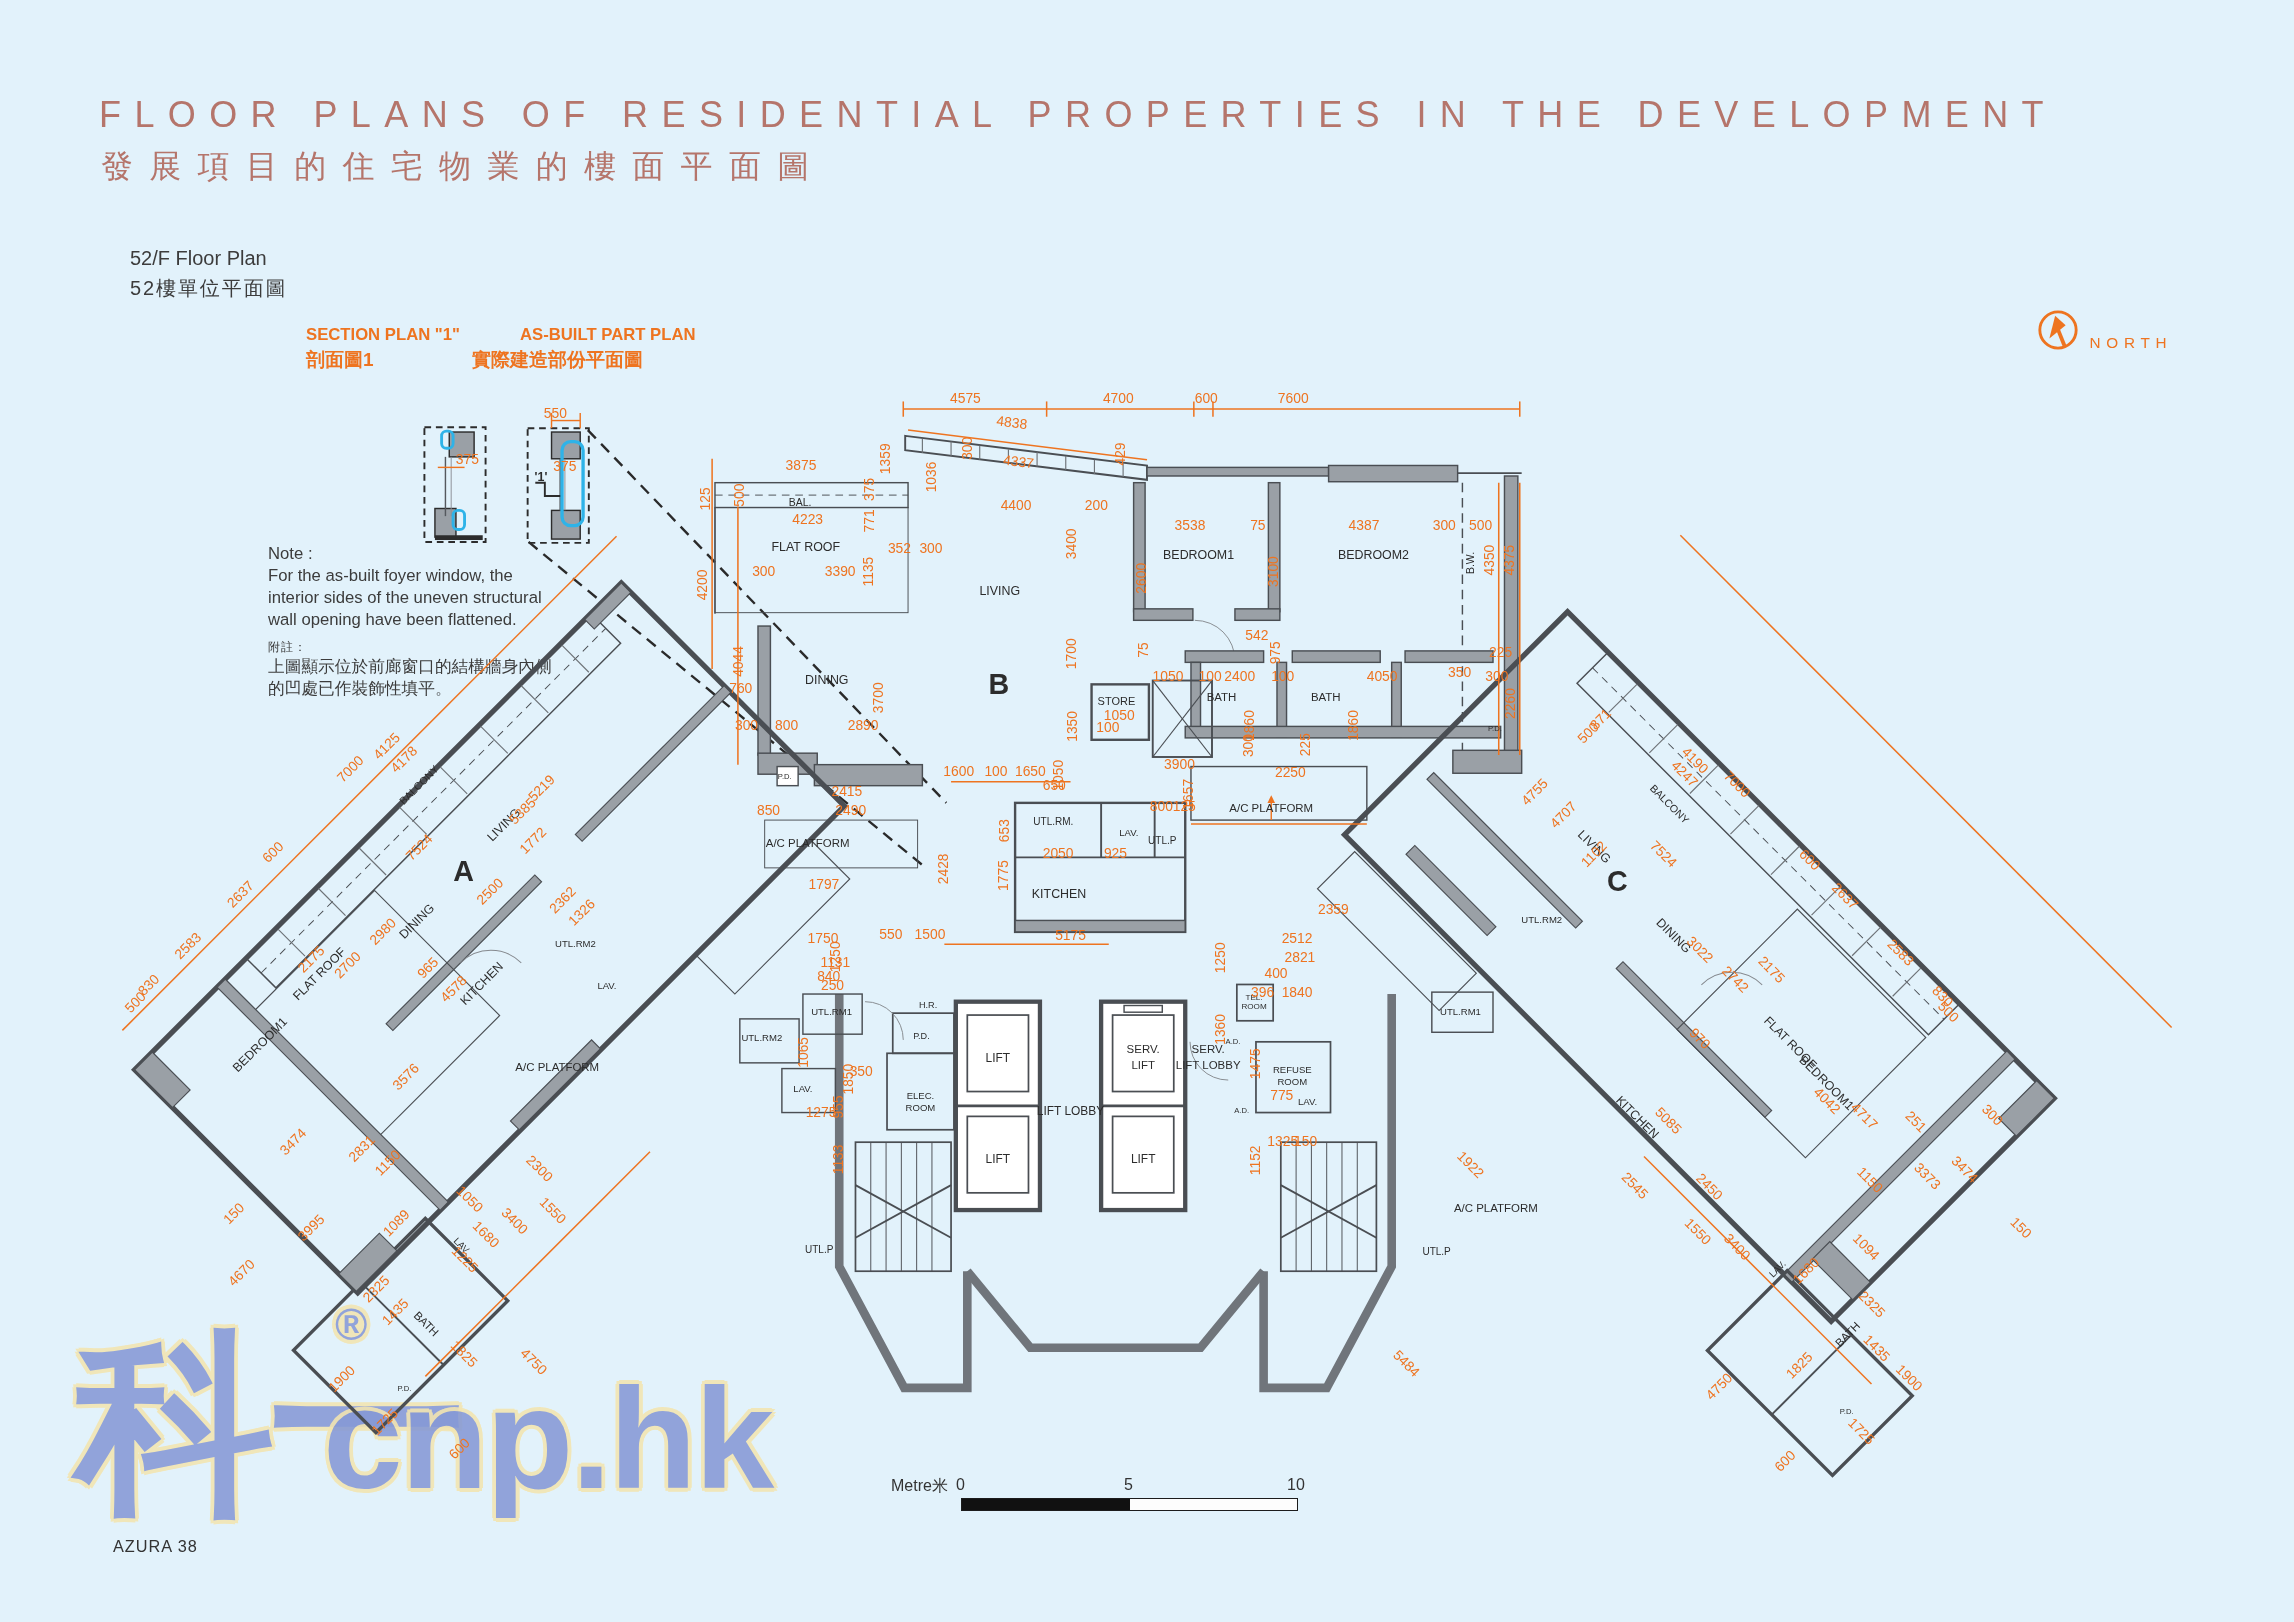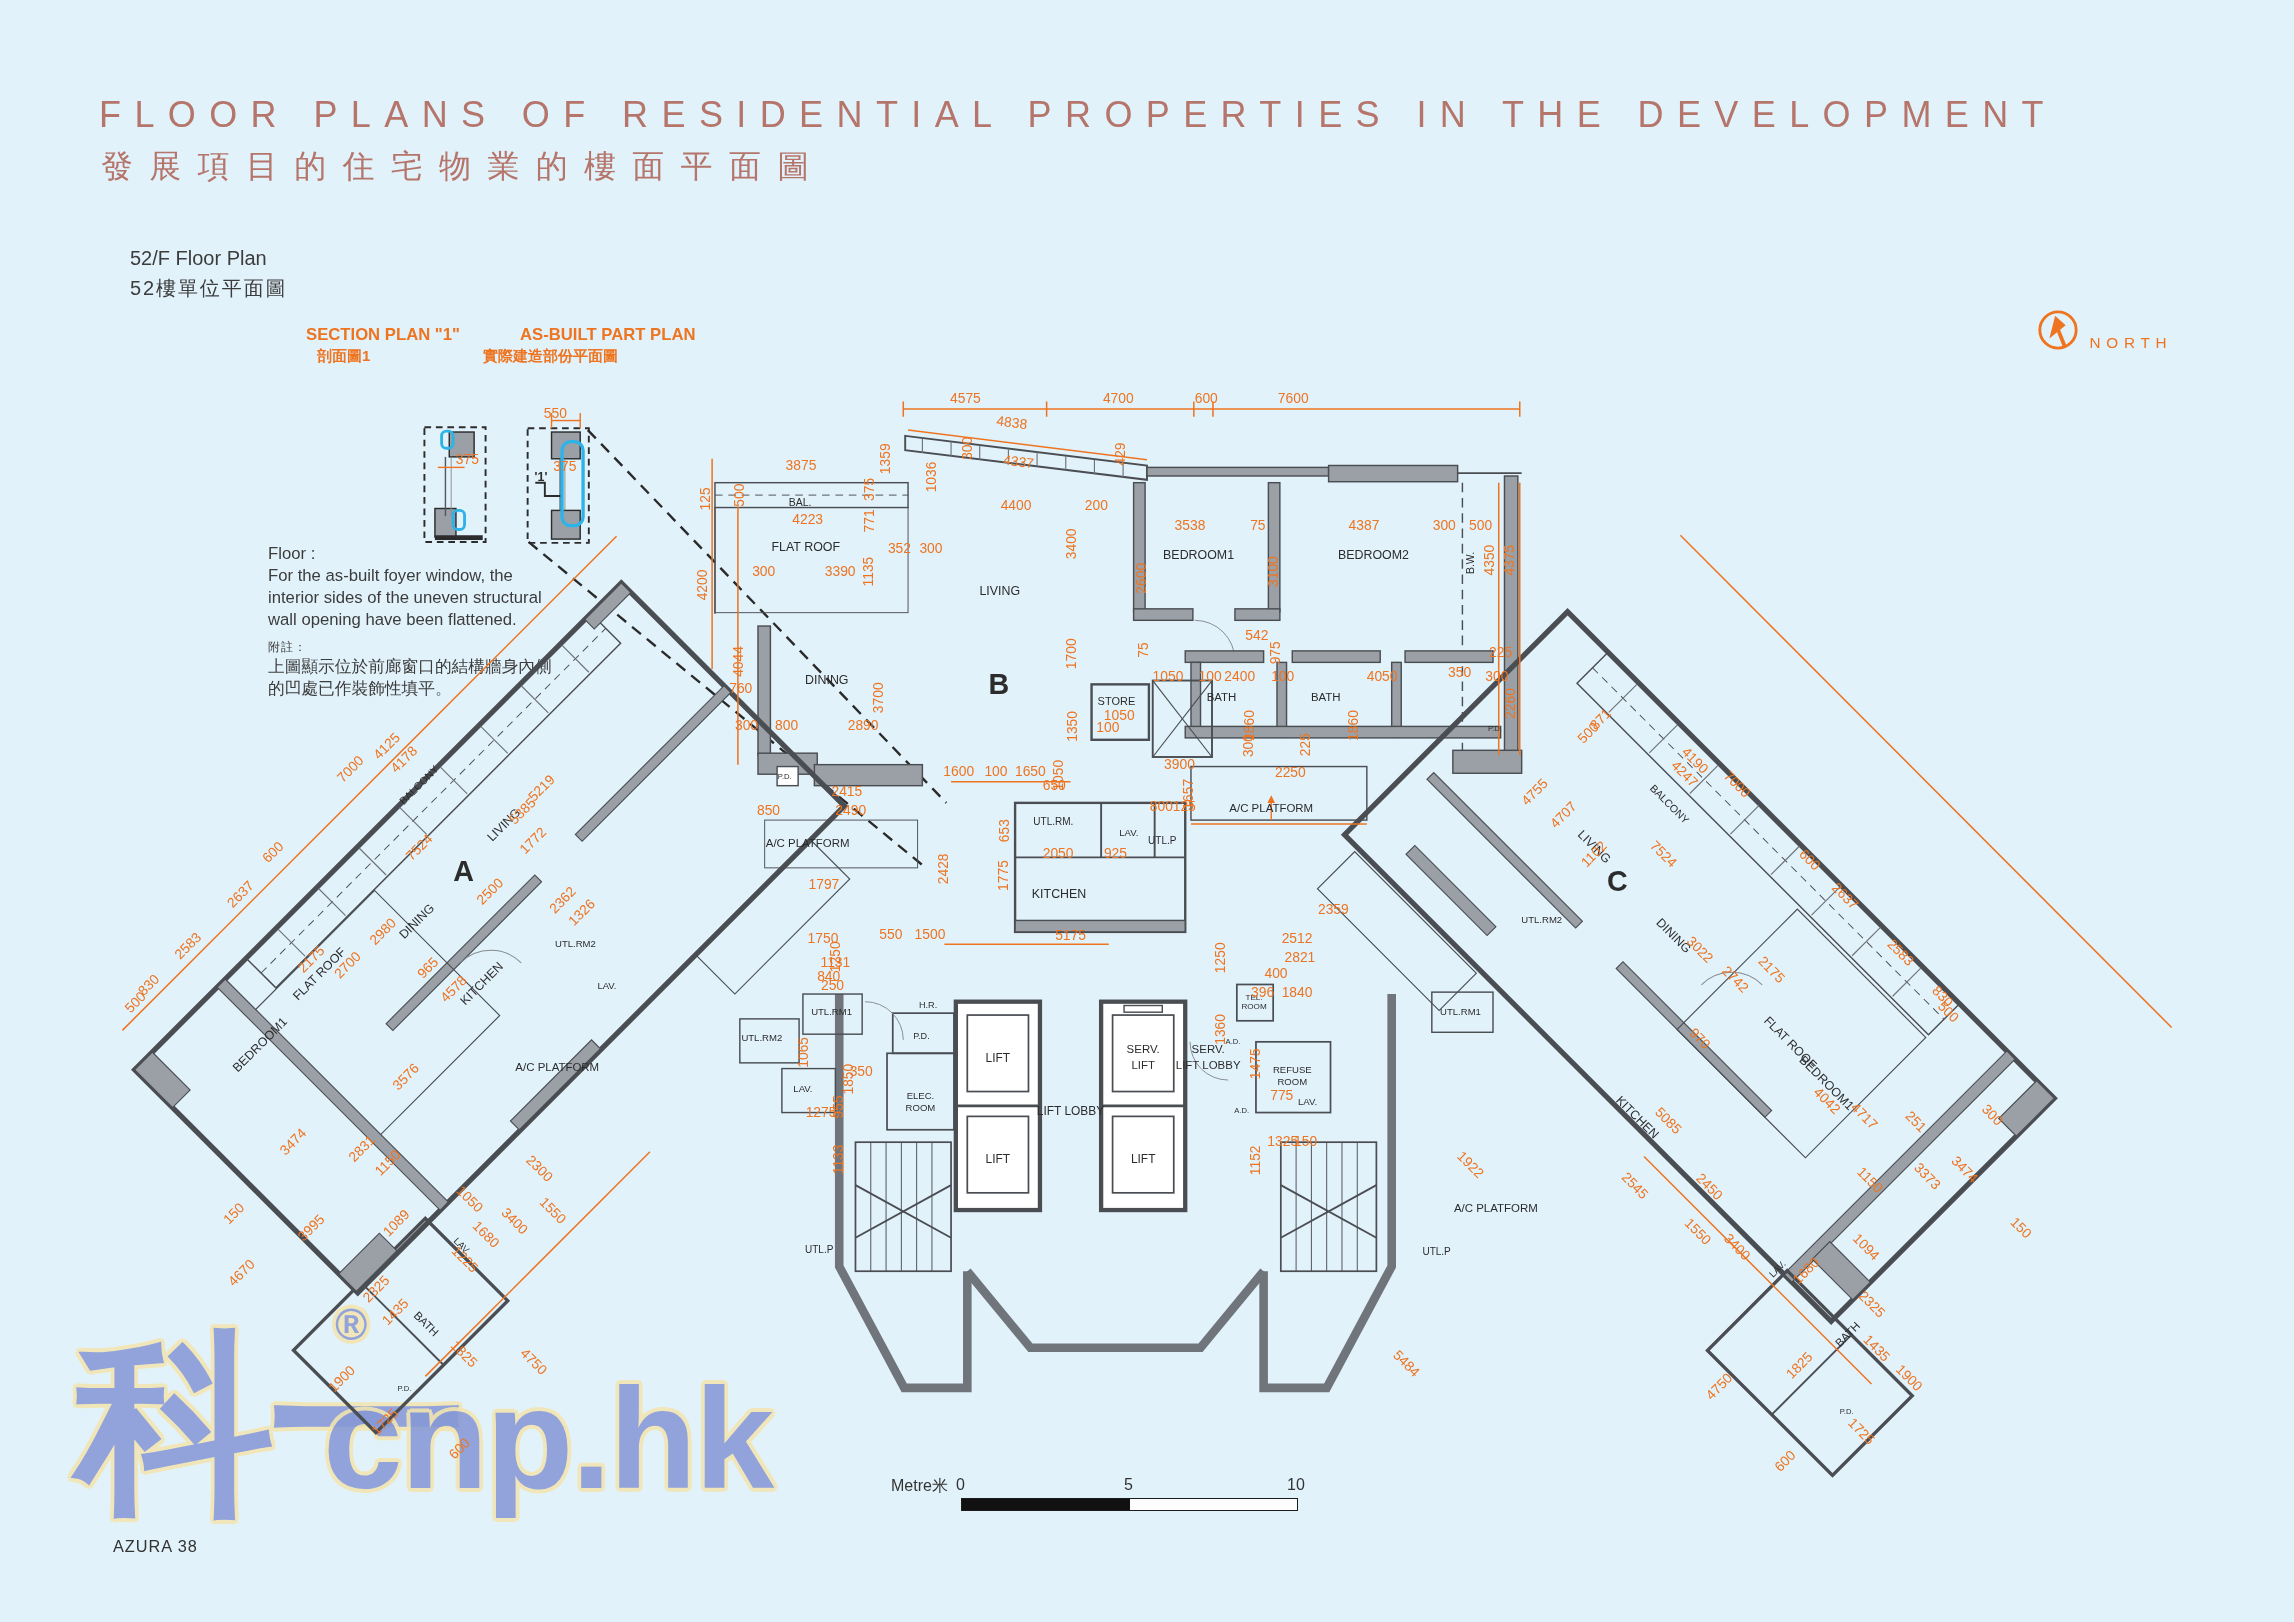--- a/index.html
+++ b/index.html
@@ -5,21 +5,21 @@
   html,body{margin:0;padding:0;}
   body{background:#dff0fa;font-family:"Liberation Sans",sans-serif;}
   .page{position:relative;width:2294px;height:1622px;background:#e2f2fb;overflow:hidden;}
   .abs{position:absolute;}
   
   .title-en{left:99px;top:94px;font-size:36px;color:#b5756b;letter-spacing:13.4px;white-space:nowrap;}
   .title-zh{left:101px;top:145px;font-size:32px;color:#b5756b;letter-spacing:16.3px;white-space:nowrap;font-family:Liberation Serif, serif;}
   .floor-en{left:130px;top:247px;font-size:20px;color:#3c3c3c;}
   .floor-zh{left:130px;top:275px;font-size:20px;color:#3c3c3c;letter-spacing:1.9px;}
   .legend-en{font-size:16.7px;font-weight:bold;color:#ee7420;white-space:nowrap;}
-  .legend-zh{font-size:15px;font-weight:bold;color:#ee7420;white-space:nowrap;margin-left:11px;}
+  .legend-zh{font-size:19px;font-weight:bold;color:#ee7420;white-space:nowrap;}
   .note{left:268px;top:543px;width:296px;font-size:16.7px;color:#3c3c3c;line-height:1.32;}
   .note .zh{margin-top:9px;font-size:12px;letter-spacing:1px;}
   
   .north{left:2036px;top:308px;display:flex;align-items:flex-end;gap:9.6px;}
   .north-label{font-size:15.3px;color:#ee7420;letter-spacing:5.7px;}
   
   .scale-label{left:891px;top:1476px;font-size:16px;color:#333;}
   .sb-num{font-size:16px;color:#333;}
   .sb-outer{left:961px;top:1498px;width:337px;height:13.4px;border:1.9px solid #1c1c1c;background:#fdfdfd;box-sizing:border-box;}
   .sb-fill{position:absolute;left:0;top:0;width:50%;height:100%;background:#111;}
@@ -48,21 +48,21 @@
   <div class="abs title-zh">發展項目的住宅物業的樓面平面圖</div>
   <div class="abs floor-en">52/F Floor Plan</div>
   <div class="abs floor-zh">52樓單位平面圖</div>
 
   <div class="abs legend-en" style="left:306px;top:325px;">SECTION PLAN "1"</div>
   <div class="abs legend-zh" style="left:306px;top:347px;">剖面圖1</div>
   <div class="abs legend-en" style="left:472px;top:325px;margin-left:48px;">AS-BUILT PART PLAN</div>
   <div class="abs legend-zh" style="left:472px;top:347px;">實際建造部份平面圖</div>
 
   <div class="abs note">
-    <div>Floor :</div>
+    <div>Note :</div>
     <div>For the as-built foyer window, the</div>
     <div>interior sides of the uneven structural</div>
     <div>wall opening have been flattened.</div>
     <div class="zh">附註：</div>
     <div>上圖顯示位於前廊窗口的結構牆身內側</div>
     <div>的凹處已作裝飾性填平。</div>
   </div>
 
   <div class="abs north">
     <svg width="44" height="44" viewBox="0 0 46 46">

